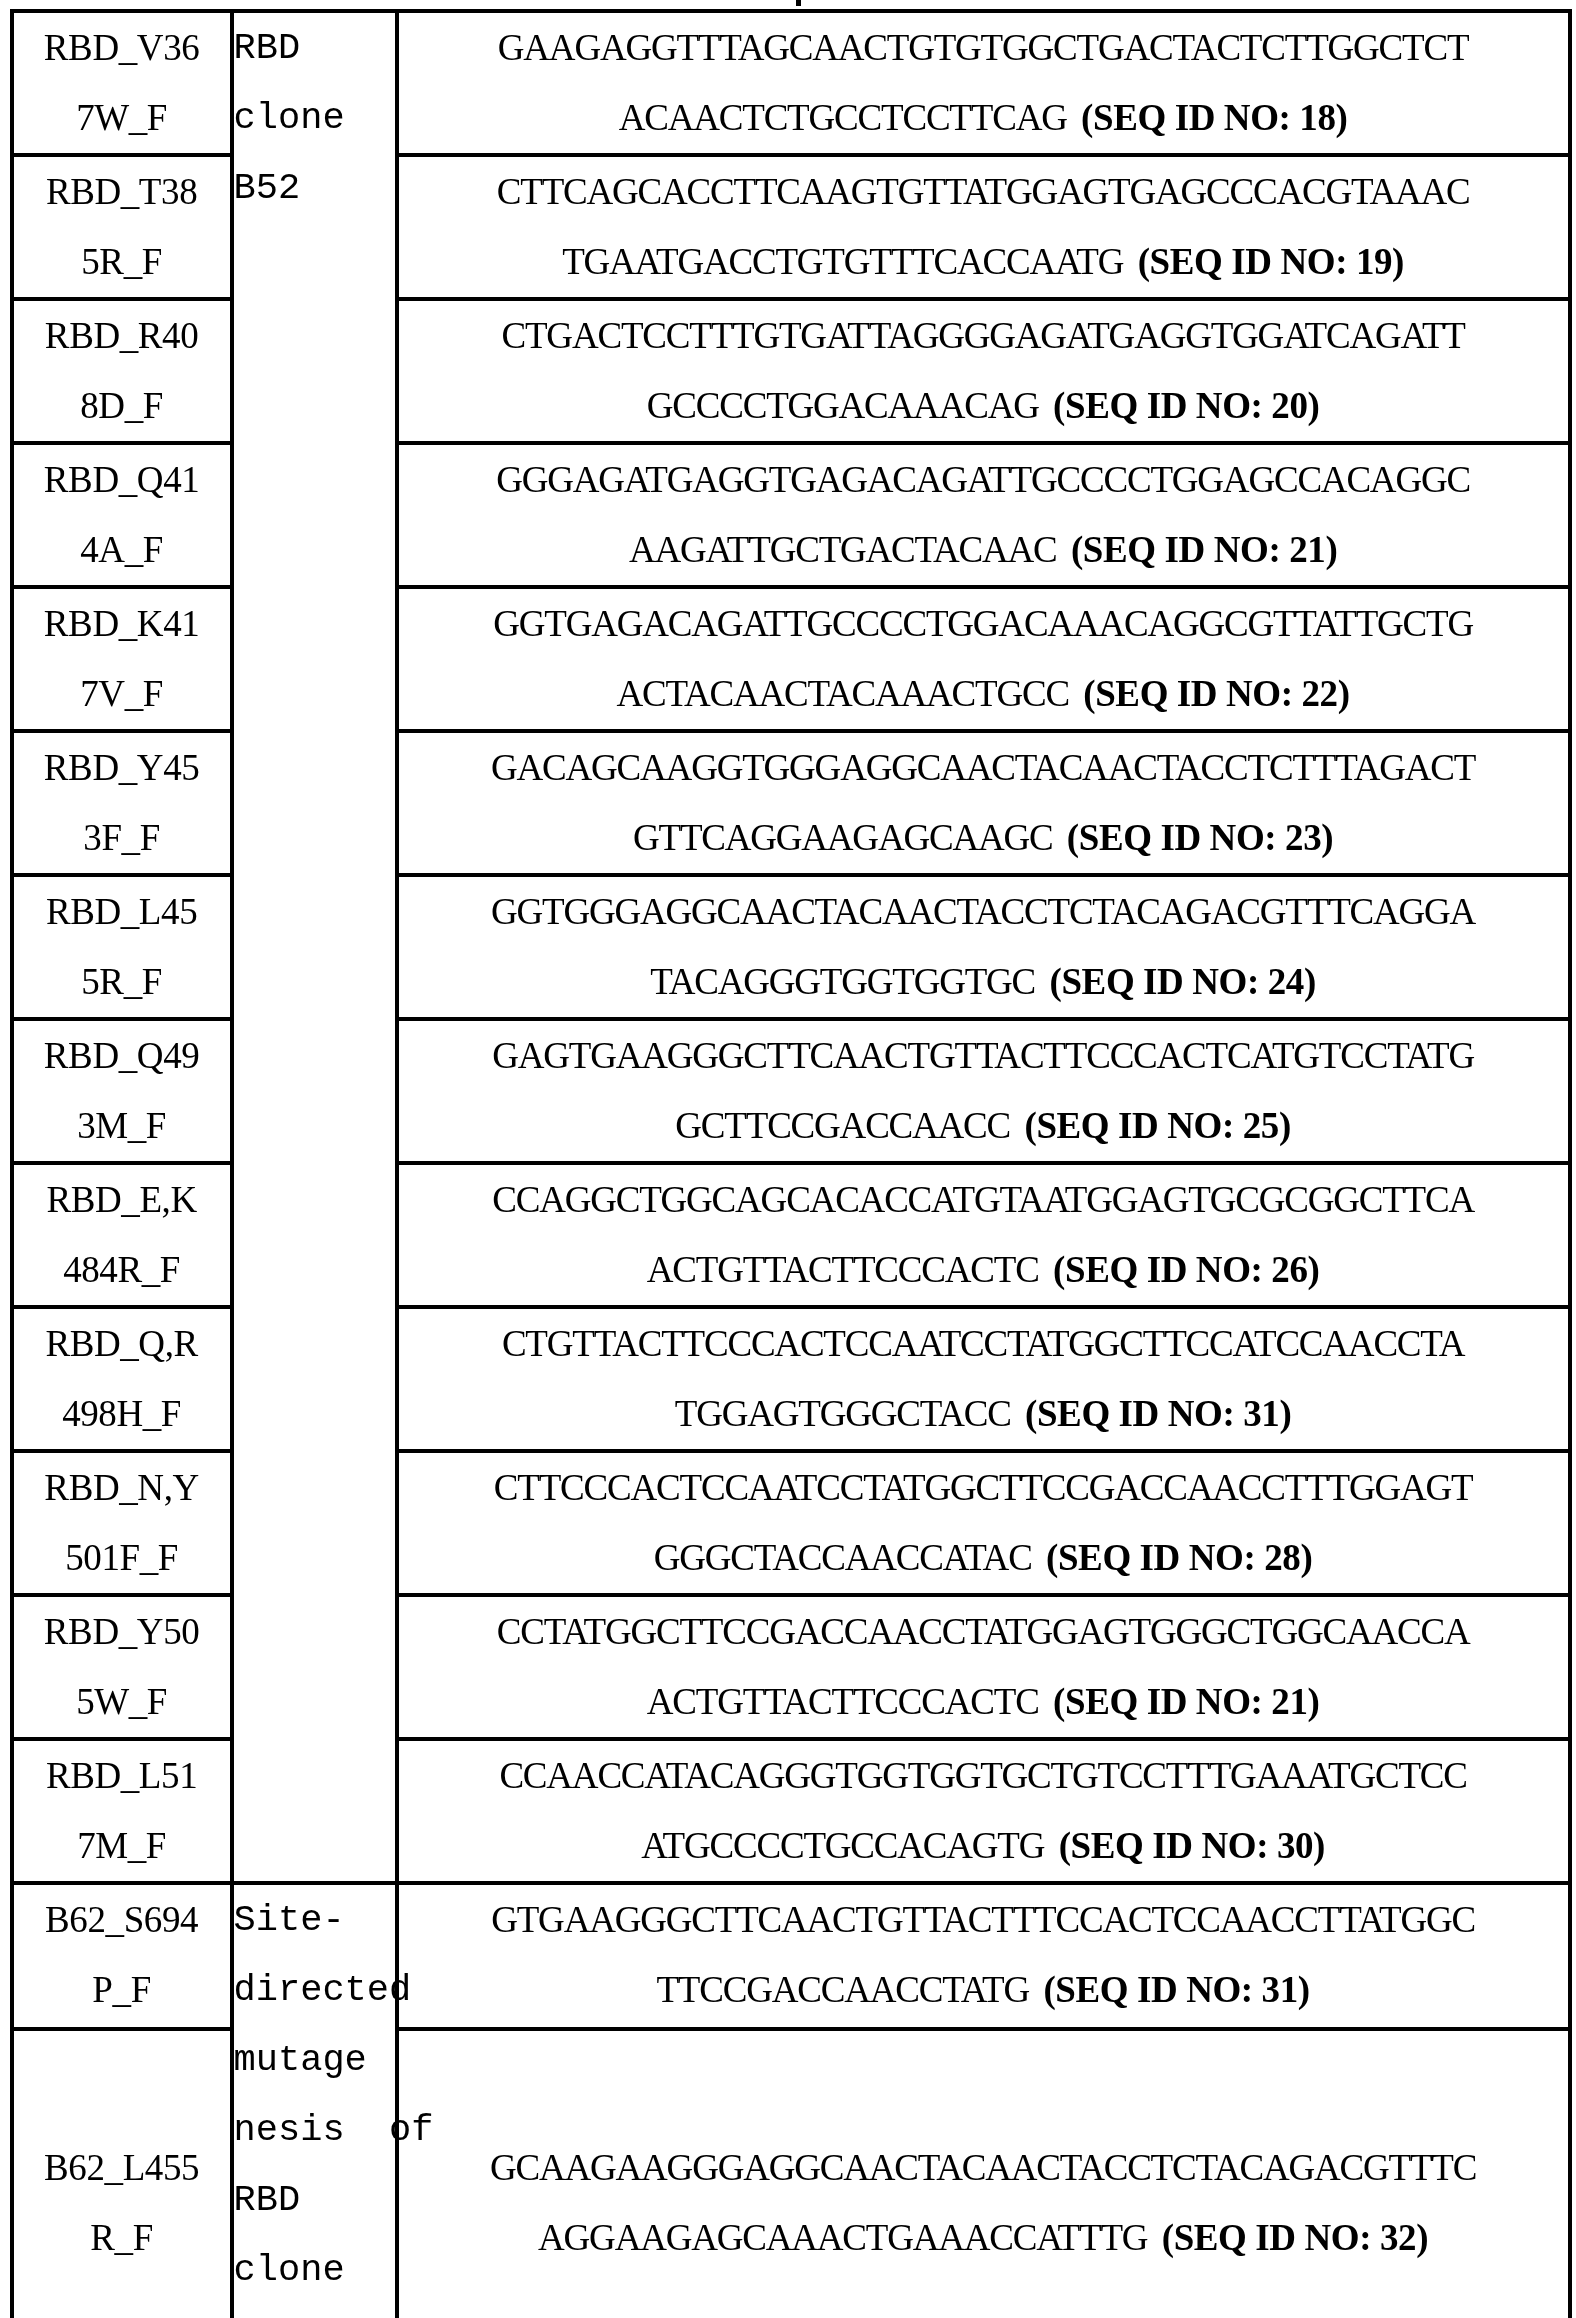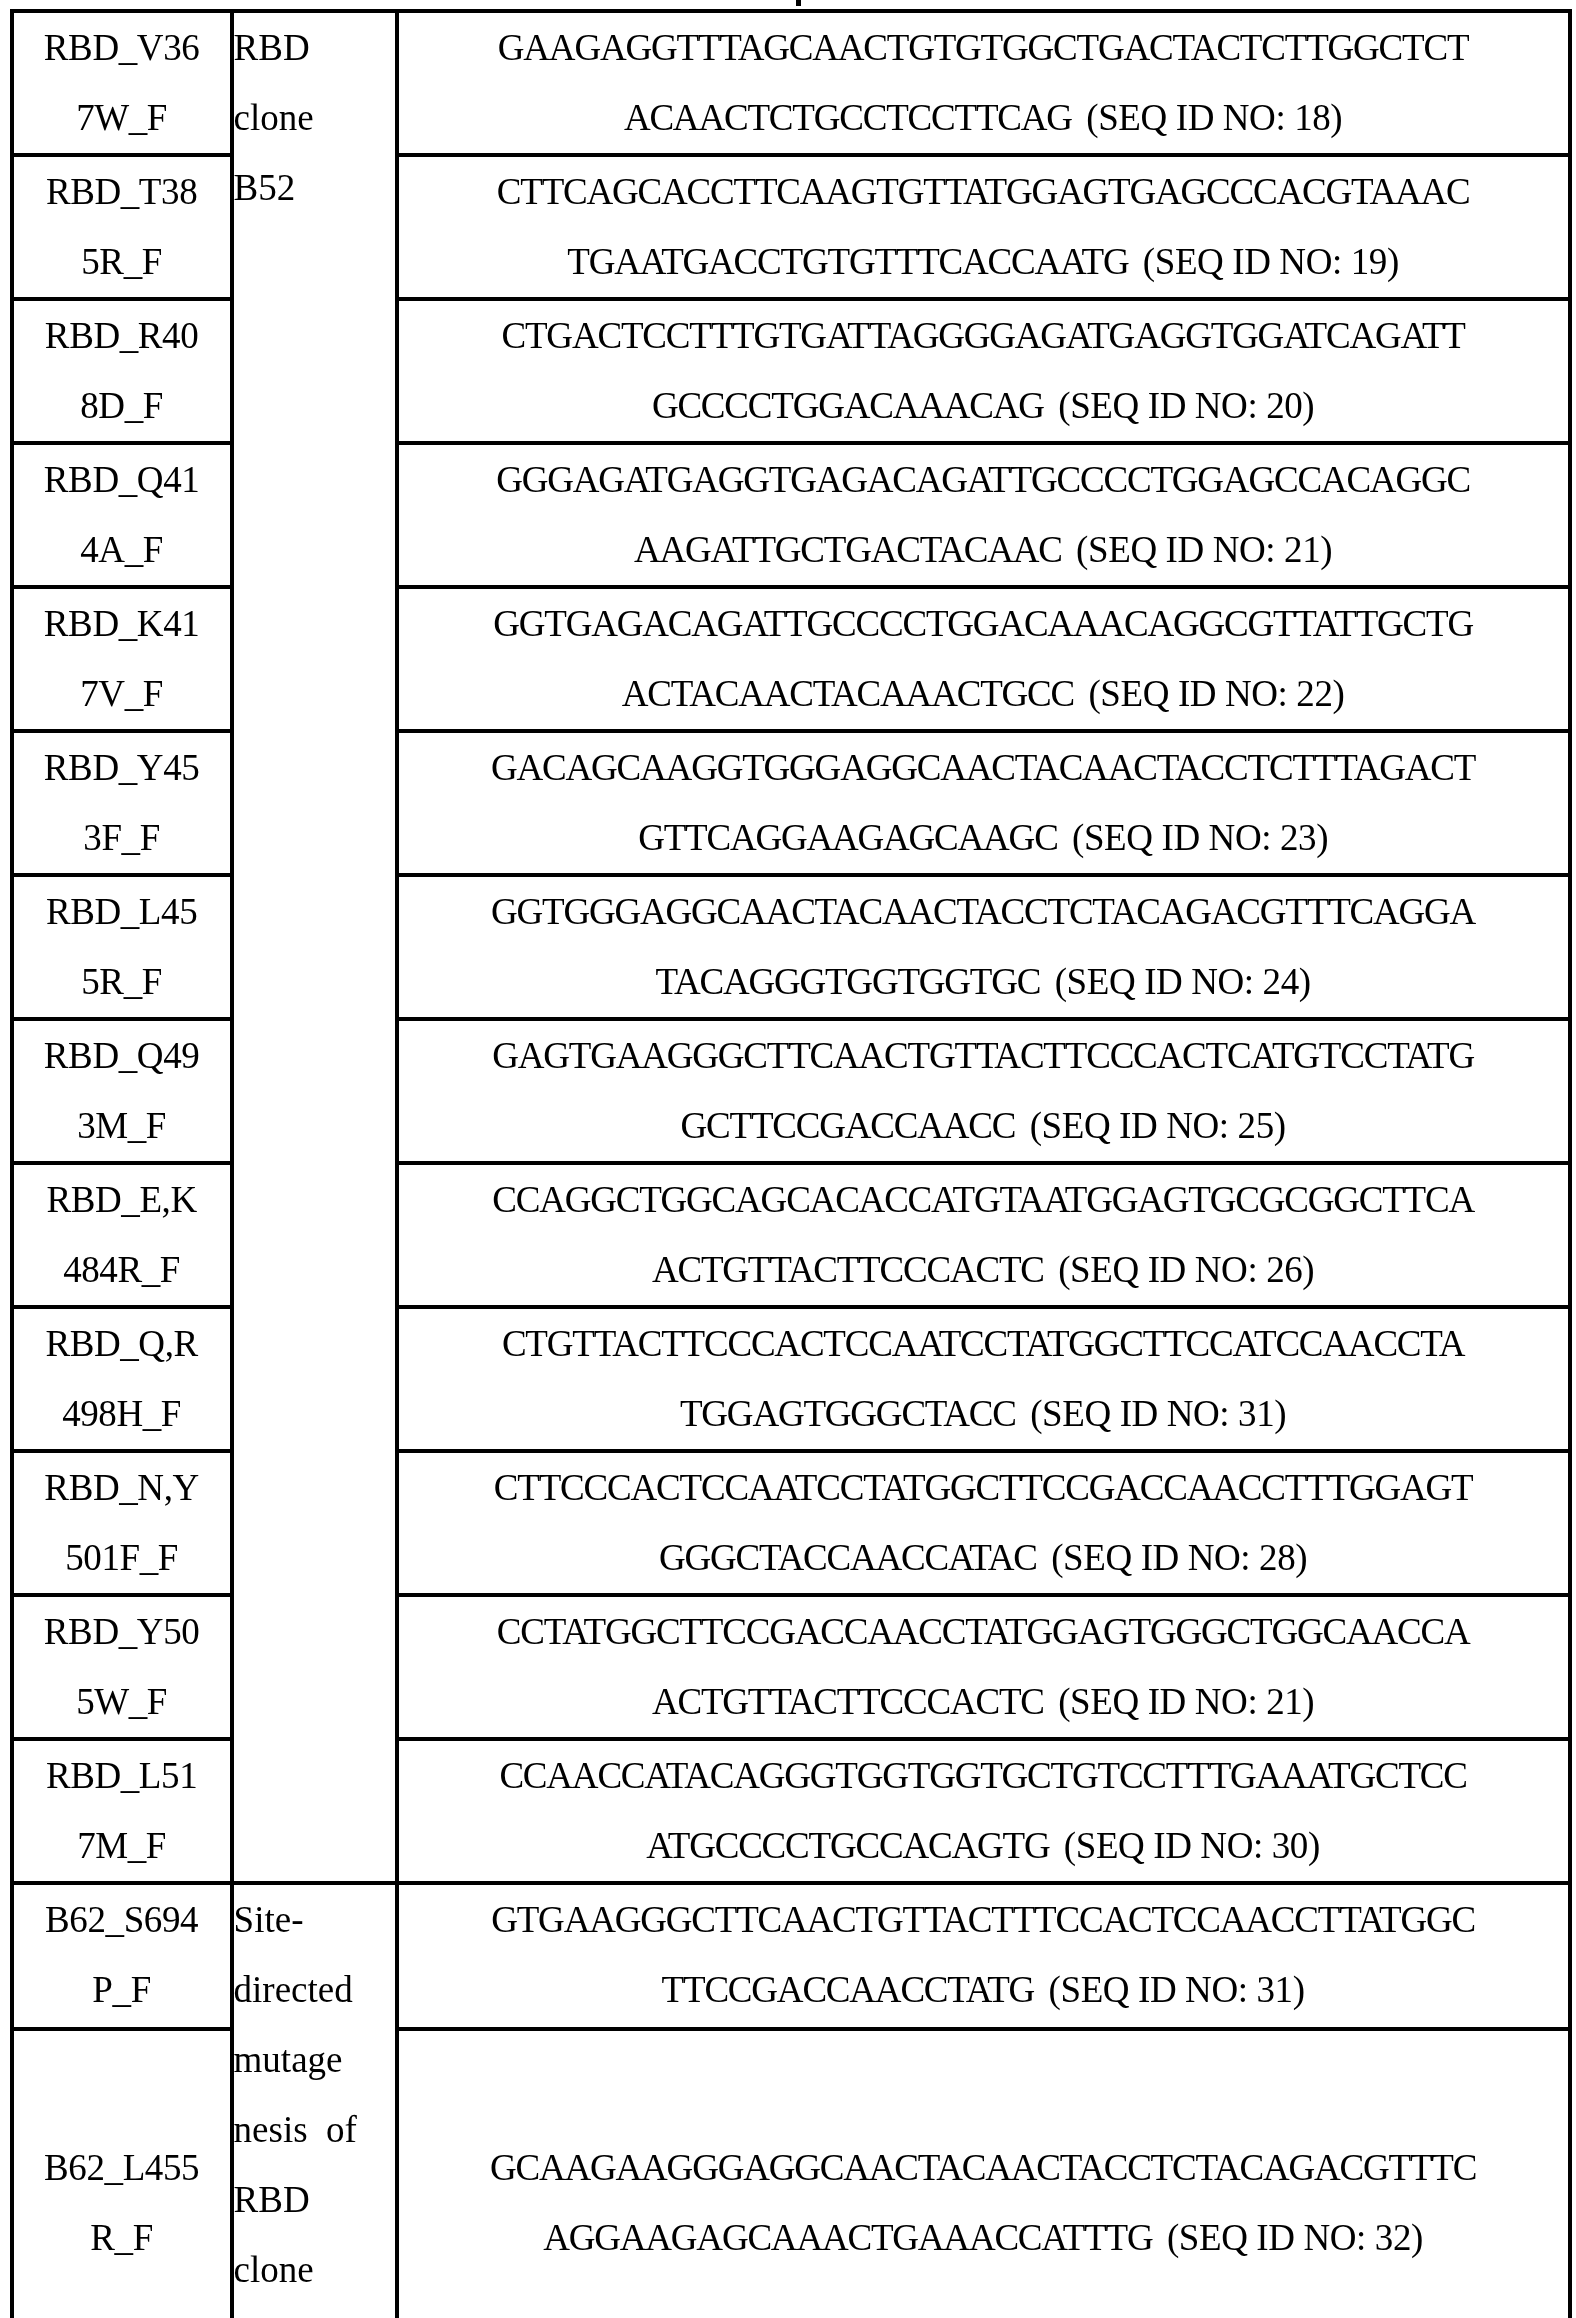--- a/index.html
+++ b/index.html
@@ -7,26 +7,26 @@
          font-family: "Liberation Serif", "DejaVu Serif", serif; color: #000; }
   .top-mark { position: absolute; left: 796px; top: 0; width: 4.8px; height: 5.6px; background: #000; }
   table.primers { position: absolute; left: 9.6px; top: 8.8px; width: 1557px;
          border-collapse: collapse; table-layout: fixed; }
   table.primers td { border: 4px solid #000; vertical-align: top; padding: 0;
          font-size: 37px; line-height: 70px; }
   col.c1 { width: 220px; } col.c2 { width: 165px; } col.c3 { width: 1173px; }
   tr.r { height: 140px; }
   tr.r-last { height: 344px; }
   td.name { padding: 0 0 0 17.6px; letter-spacing: -0.4px; word-break: break-all; }
-  td.grp { padding: 0 0 0 16px; border-top-width: 4px; }
+  td.grp { padding: 0 0 0 16px; border-top-width: 4px; font-family: Liberation Mono, monospace; }
   td.seq { padding: 0 0 0 16px; white-space: nowrap; letter-spacing: -1.2px; }
   td.seq .l1, td.seq .l2, td.name .l1, td.name .l2 { display: block; height: 70px; text-align: center; }
   td.grp .gline { display: block; height: 70px; }
   tr.r-last td.name, tr.r-last td.seq { vertical-align: middle; }
-  .sid { letter-spacing: -0.4px; margin-left: 14.4px; }
+  .sid { letter-spacing: -0.4px; margin-left: 14.4px; font-weight: bold; }
 </style>
 </head>
 <body>
 
 <div class="top-mark"></div>
 
 <table class="primers">
   <colgroup>
       <col class="c1">
       <col class="c2">

